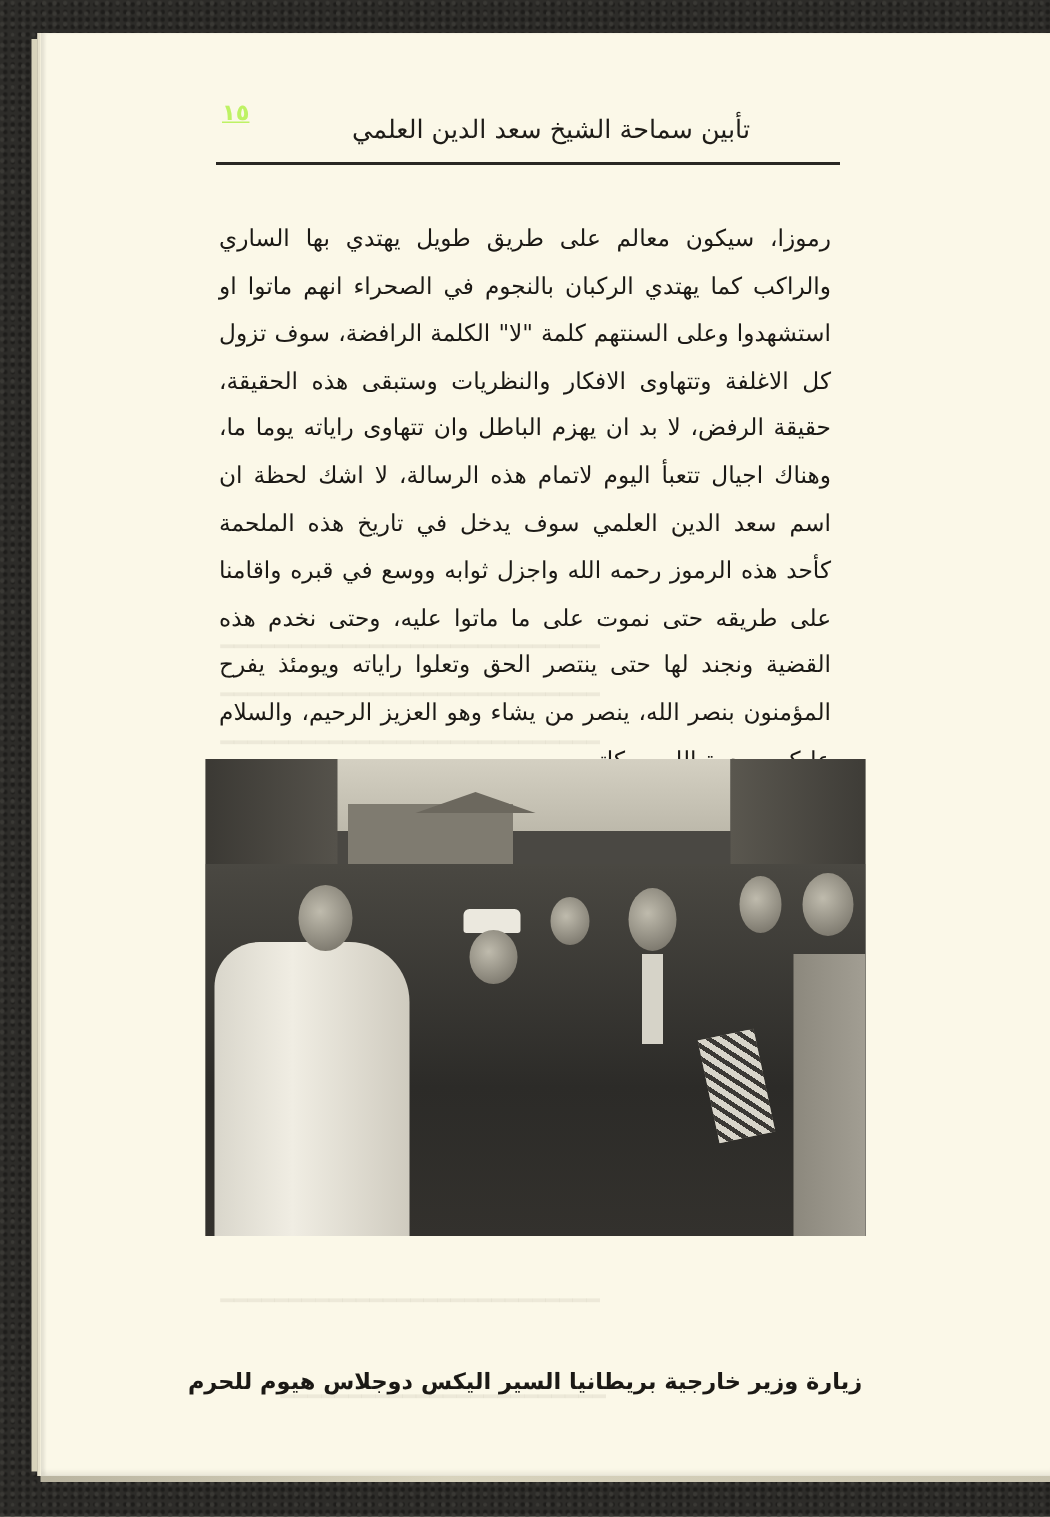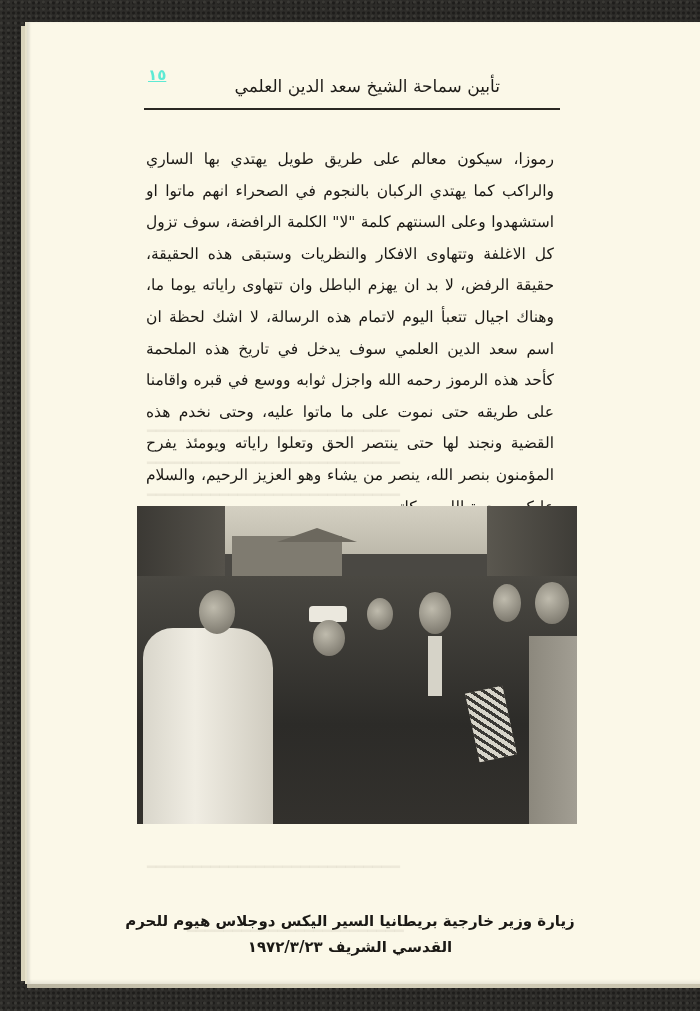--- a/index.html
+++ b/index.html
@@ -70,21 +70,21 @@
       font-size: 17px;
       color: #1e1c18;
     }
     .page-number {
       position: absolute;
       left: 28px;
       top: 8px;
       font-family: "DejaVu Sans", sans-serif;
       font-weight: bold;
       font-size: 15px;
-      color: #5eead4;
+      color: #bef264;
       text-decoration: underline;
     }
     .header-rule {
       position: absolute;
       left: 24px;
       right: 0;
       top: 50px;
       height: 2px;
       background: #2a2823;
     }
@@ -246,14 +246,13 @@
   <div class="head" style="left:282px; top:86px; width:32px; height:42px;"></div>
   <div class="shirt"></div>
   <div class="head" style="left:356px; top:78px; width:28px; height:38px;"></div>
   <div class="head" style="left:398px; top:76px; width:34px; height:42px;"></div>
   <div class="kufiya"></div>
   <div class="coat-right"></div>
 </div>
 
 <div class="caption">
   <div>زيارة وزير خارجية بريطانيا السير اليكس دوجلاس هيوم للحرم</div>
-  <div>القدسي الشريف ١٩٧٢/٣/٢٣</div>
 </div>
 
 </body></html>

